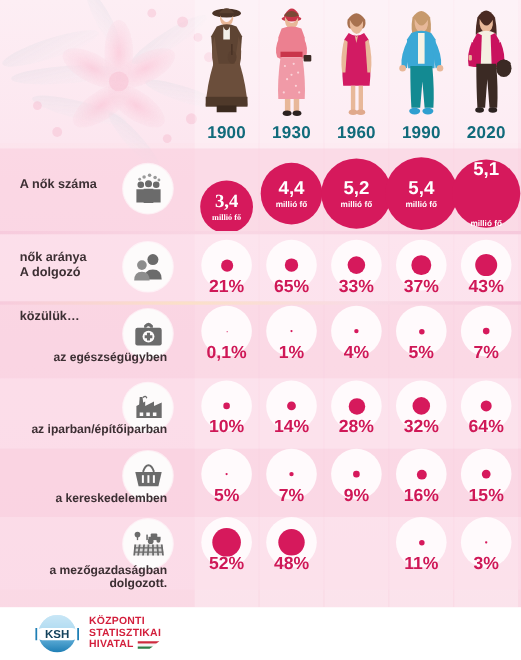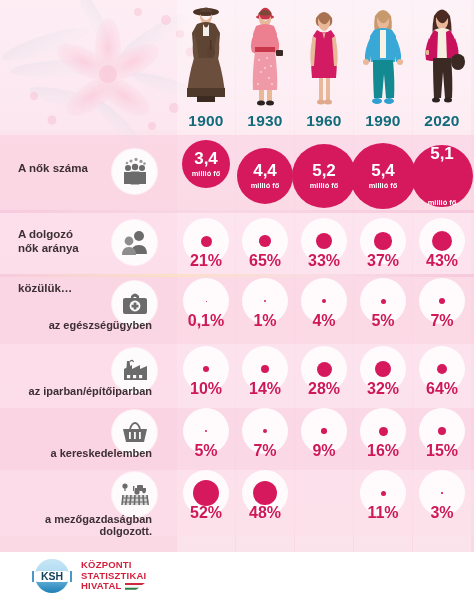--- a/index.html
+++ b/index.html
@@ -338,21 +338,21 @@
           <g fill="#9a9a9a">
             <circle cx="11" cy="4" r="1.6"></circle>
               <circle cx="16" cy="2.4" r="1.6"></circle>
             <circle cx="21" cy="4.4" r="1.6"></circle>
               <circle cx="7" cy="6" r="1.3"></circle>
             <circle cx="24.5" cy="6.6" r="1.3"></circle>
           </g>
         </svg>
       </div>
 
-      <div class="bubble" style="left:182px;top:5px;width:48px;height:48px;">
+      <div class="bubble" style="left:182px;top:29px;width:48px;height:48px;font-family:Liberation Serif, serif;">
         <span class="big">3,4</span>
         <span class="small">millió fő</span>
       </div>
       <div class="bubble" style="left:237px;top:13px;width:56px;height:56px;">
         <span class="big">4,4</span>
         <span class="small">millió fő</span>
       </div>
       <div class="bubble" style="left:292px;top:9px;width:64px;height:64px;">
         <span class="big">5,2</span>
         <span class="small">millió fő</span>
@@ -363,22 +363,22 @@
       </div>
       <div class="bubble" style="left:411px;top:10px;width:62px;height:62px;justify-content:space-between;">
         <span class="big">5,1</span>
         <span class="small">millió fő</span>
       </div>
     </div>
 
     <div class="row row2 shade-b">
       <div class="divider"></div>
       <div class="rowlabel" style="top:18px;">
+        <div>nők aránya</div>
         <div>A dolgozó</div>
-        <div>nők aránya</div>
       </div>
       <div class="rowicon" style="left:112px;top:10px;">
         <svg width="28" height="26" viewBox="0 0 28 26">
           <g fill="#6b6b6b">
             <circle cx="18" cy="6" r="5"></circle>
               <path d="M10 24q0-9 8-9t8 9z"></path>
           </g>
           <g fill="#8d8d8d">
             <circle cx="8" cy="11" r="4.4"></circle>
               <path d="M1 25q0-8 7-8t7 8z"></path>

